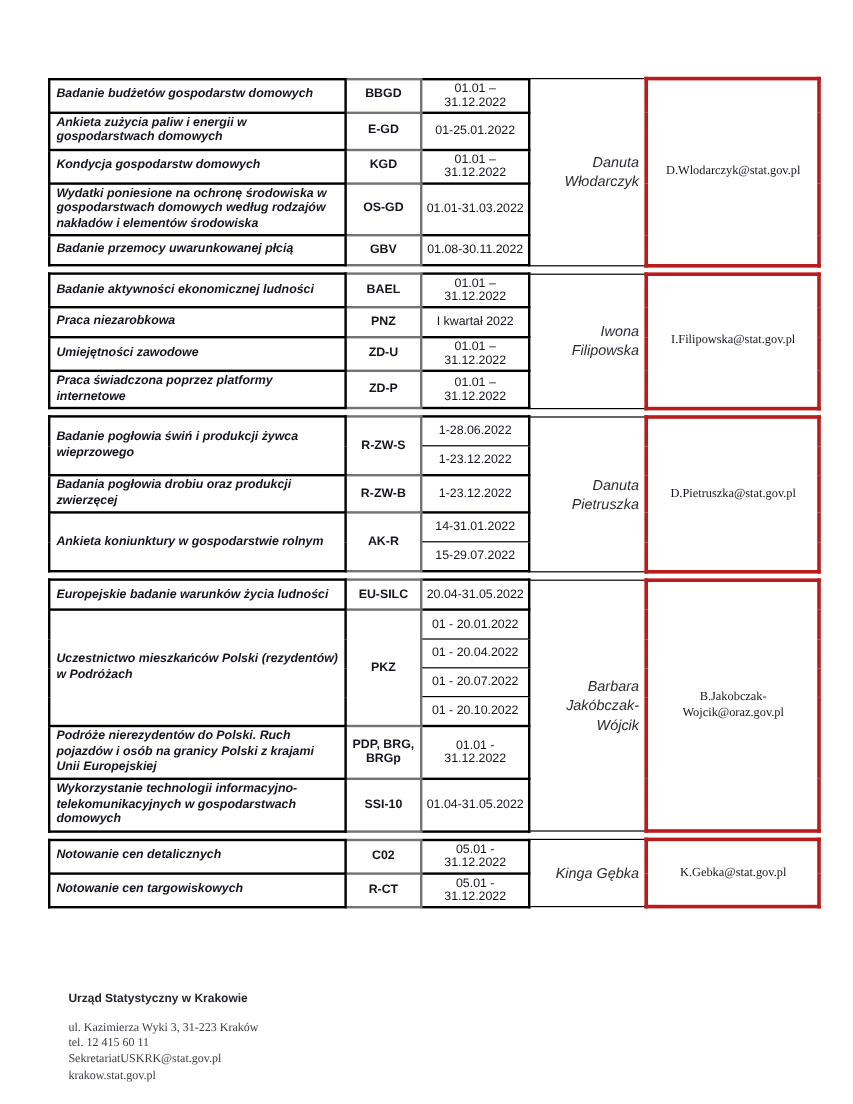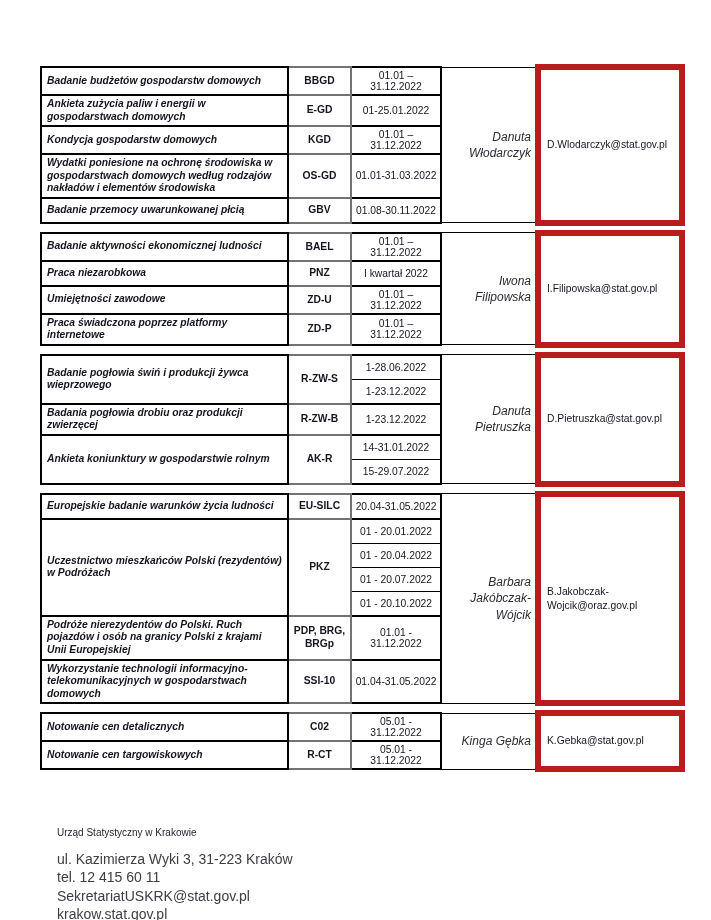--- a/index.html
+++ b/index.html
@@ -39,27 +39,27 @@
     border:2px solid #000; font-size:10.3px;
     text-align:center; padding:2px 1px; height:19px;
   }
   td.term.tsub { border-top:1px solid #000; }
   td.term.tmid { border-bottom:1px solid #000; }
   td.coord {
     border:1px solid #000; font-style:italic; font-size:12px;
     line-height:1.35; text-align:right; padding:2px 4px 2px 6px; color:#2b2b33;
   }
   td.contact {
-    border:6px solid #b91c1c; font-size:10.3px; line-height:1.35;
-    text-align:left; padding:2px 4px 2px 6px;
+    border:3px solid #b91c1c; font-size:10.3px; line-height:1.35;
+    text-align:center; padding:2px 4px 2px 6px;font-family:Liberation Serif, serif;
   }
 
   .footer { position:absolute; left:57px; top:827px; }
-  .footer-org { font-weight:normal; font-size:10px; color:#26262e; margin-bottom:12px; }
-  .footer-line { font-size:14px; line-height:1.32; color:#3d3d44; }
+  .footer-org { font-weight:bold; font-size:10px; color:#26262e; margin-bottom:12px; }
+  .footer-line { font-size:10px; line-height:1.32; color:#3d3d44;font-family:Liberation Serif, serif; }
 </style>
 </head>
 <body>
 
 <div class="page">
 
   <div class="doc-title">
   </div>
 
   <div class="tables">

